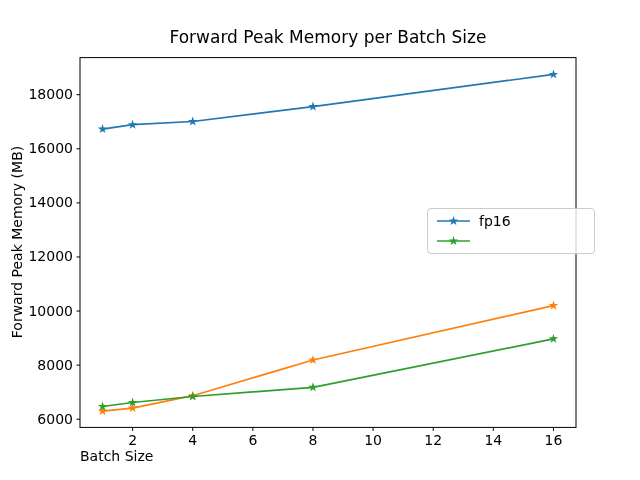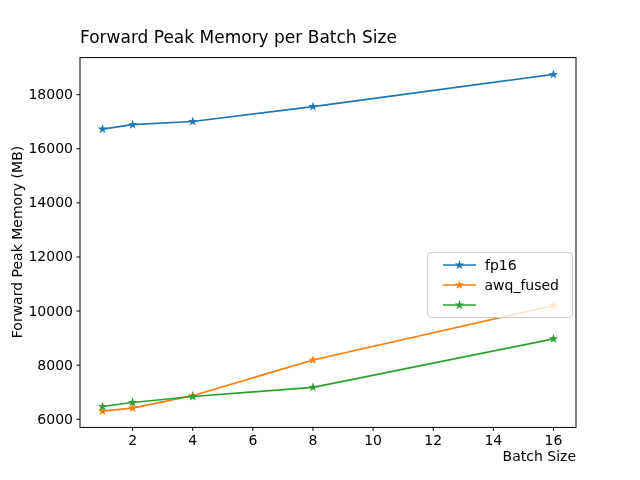--- a/index.html
+++ b/index.html
@@ -2,35 +2,35 @@
 <html><head>
 <meta charset="utf-8">
 <style>
   html,body{margin:0;padding:0;background:#fff;}
   .fig{
     position:relative;width:640px;height:480px;background:#ffffff;overflow:hidden;
     font-family:"DejaVu Sans","Liberation Sans",sans-serif;color:#000;
   }
   .fig svg.plot{position:absolute;left:0;top:0;}
   .chart-title{
-    position:absolute;left:80px;top:27px;width:496px;text-align:left;
+    position:absolute;left:80px;top:27px;width:496px;text-align:center;
     font-size:17px;line-height:20px;color:#000;
   }
   .xlabel{
-    position:absolute;left:80px;top:448px;width:496px;text-align:right;
+    position:absolute;left:80px;top:448px;width:496px;text-align:left;
     font-size:14px;color:#000;
   }
   .ylabel{
     position:absolute;left:17px;top:242px;transform:translate(-50%,-50%) rotate(-90deg);
     white-space:nowrap;font-size:14px;color:#000;
   }
   .legend{
-    position:absolute;left:427px;top:208px;width:146px;box-sizing:border-box;
+    position:absolute;left:427px;top:208px;width:168px;box-sizing:border-box;
     border:1px solid #cccccc;border-radius:4px;background:rgba(255,255,255,0.8);
-    padding:2px 13px;display:flex;flex-direction:column;margin-top:44px;
+    padding:2px 7px;display:flex;flex-direction:column;
   }
   .lrow{display:flex;align-items:center;gap:7px;height:20px;}
   .ltext{font-size:14px;color:#000;}
   #plot text{font-size:14px;fill:#000;font-family:"DejaVu Sans","Liberation Sans",sans-serif;}
 </style>
 </head>
 <body>
 
 <div class="fig">
   <svg id="plot" class="plot" width="640" height="480" viewBox="0 0 640 480">
@@ -92,25 +92,18 @@
   <div class="legend">
     <div class="lrow">
       <svg class="swatch" width="37" height="14">
         <line x1="2" y1="7" x2="35" y2="7" stroke="#1f77b4" stroke-width="1.7"></line>
           <path d="M18.50,2.00L19.62,5.45L23.26,5.45L20.32,7.59L21.44,11.05L18.50,8.91L15.56,11.05L16.68,7.59L13.74,5.45L17.38,5.45Z" fill="#1f77b4"></path>
       </svg>
       <span class="ltext">fp16</span>
     </div>
     <div class="lrow">
       <svg class="swatch" width="37" height="14">
-        <line x1="2" y1="7" x2="35" y2="7" stroke="#ff7f0e" stroke-width="1.7"></line>
-          <path d="M18.50,2.00L19.62,5.45L23.26,5.45L20.32,7.59L21.44,11.05L18.50,8.91L15.56,11.05L16.68,7.59L13.74,5.45L17.38,5.45Z" fill="#ff7f0e"></path>
-      </svg>
-      <span class="ltext">awq_fused</span>
-    </div>
-    <div class="lrow">
-      <svg class="swatch" width="37" height="14">
         <line x1="2" y1="7" x2="35" y2="7" stroke="#2ca02c" stroke-width="1.7"></line>
           <path d="M18.50,2.00L19.62,5.45L23.26,5.45L20.32,7.59L21.44,11.05L18.50,8.91L15.56,11.05L16.68,7.59L13.74,5.45L17.38,5.45Z" fill="#2ca02c"></path>
       </svg>
     </div>
   </div>
 </div>
 
 </body></html>

